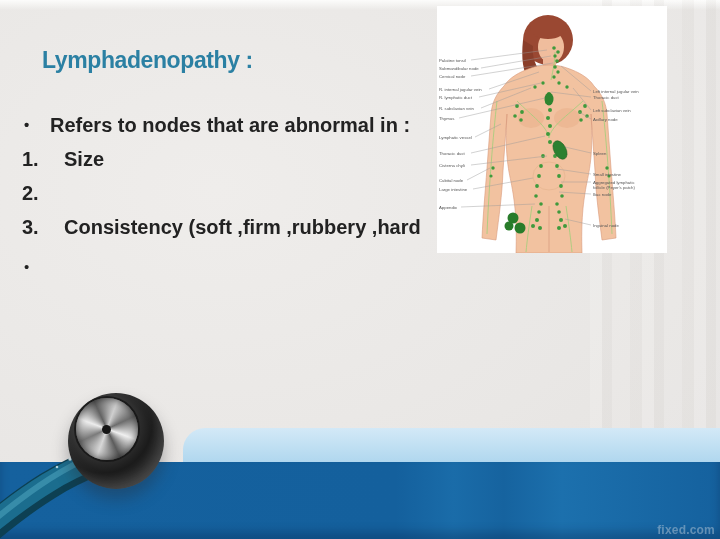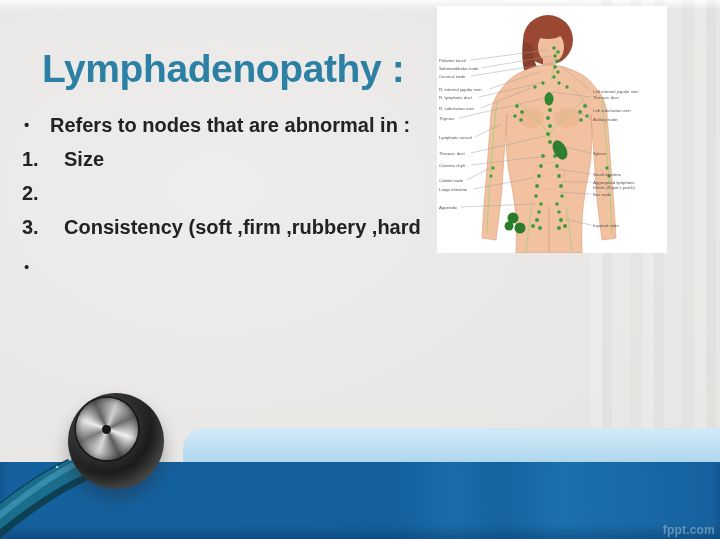--- a/index.html
+++ b/index.html
@@ -12,21 +12,21 @@
   .bg-base{position:absolute;inset:0;background:
     radial-gradient(ellipse at 30% 35%, #efedeb 0%, #e9e7e5 60%, #e4e2e0 100%);}
   .bg-top-strip{position:absolute;top:0;left:0;right:0;height:10px;
     background:linear-gradient(#fcfcfb, rgba(252,252,251,0));}
   .bg-right-streaks{position:absolute;top:0;right:0;width:130px;height:462px;
     background:repeating-linear-gradient(90deg,
       rgba(255,255,255,.55) 0 12px, rgba(205,201,197,.45) 12px 22px,
       rgba(255,255,255,.3) 22px 40px, rgba(214,210,206,.4) 40px 52px);
     opacity:.30;}
   
-  .title{position:absolute;left:42px;top:48px;font-size:39px;font-weight:700;
+  .title{position:absolute;left:42px;top:48px;font-size:23px;font-weight:700;
     letter-spacing:-0.4px;color:#2b80a3;line-height:1.1;}
   
   .content{position:absolute;left:20px;top:112px;width:648px;color:#222;}
   .b-item{display:flex;margin-bottom:8px;font-size:20px;line-height:26px;font-weight:600;}
   .b-item .dot{width:26px;font-size:15px;line-height:26px;padding-left:4px;}
   .n-item{display:flex;margin-bottom:7px;font-size:20px;line-height:27px;font-weight:600;}
   .n-item .num{width:42px;padding-left:2px;}
   .b-item.small{margin-top:13px;font-size:19px;line-height:27px;font-weight:400;
     letter-spacing:-0.2px;}
   .line{display:block;}
@@ -246,13 +246,13 @@
     <path d="M103,74 L94,62 M105,77 L88,70 M101,72 L97,58" stroke="#123642" stroke-width="3.5" fill="none" stroke-linecap="round"></path>
     <circle cx="70" cy="79" r="1.7" fill="#eaf5f9" opacity=".95"></circle>
     <circle cx="79" cy="73" r="1.4" fill="#eaf5f9" opacity=".9"></circle>
     <circle cx="57" cy="87" r="1.3" fill="#d9edf4" opacity=".8"></circle>
   </svg>
   <div class="chest-outer"></div>
   <div class="chest-inner"></div>
   <div class="chest-dot"></div>
 </div>
 
-<div class="watermark">fppt.com</div>
+<div class="watermark">fixed.com</div>
 
 </body></html>

